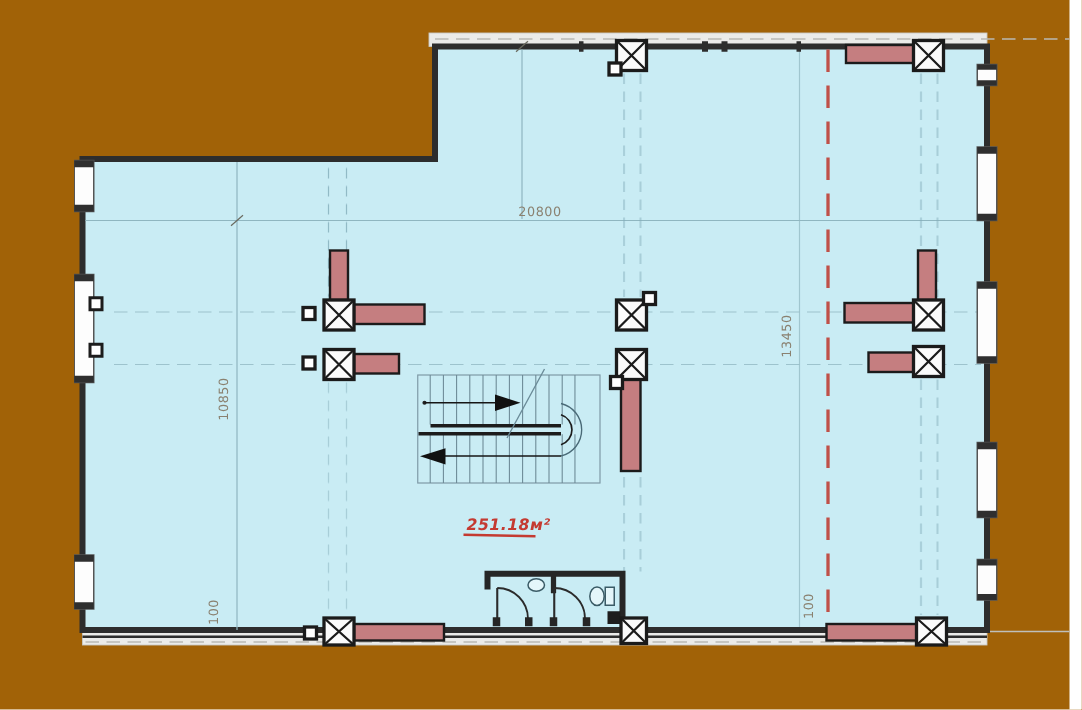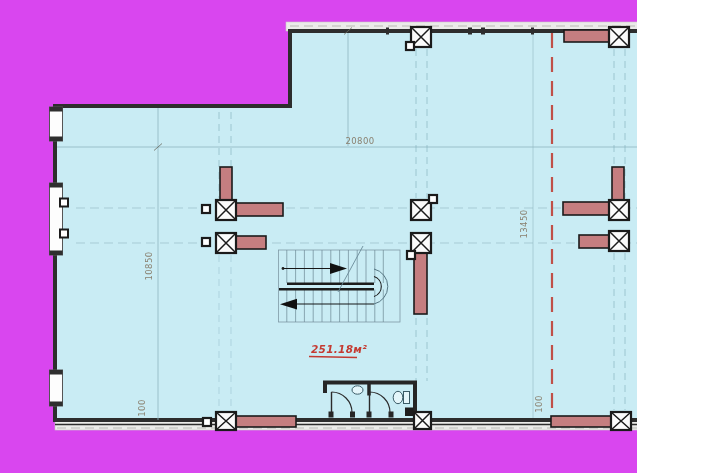--- a/index.html
+++ b/index.html
@@ -1,16 +1,16 @@
 <!DOCTYPE html>
 <html><head>
 <meta charset="utf-8">
 <style>
   html,body{margin:0;padding:0;background:#ffffff;}
-  .canvas{position:relative;width:637px;height:473px;background:#d946ef;overflow:hidden;
+  .canvas{position:relative;width:713px;height:473px;background:#a16207;overflow:hidden;
           font-family:"DejaVu Sans", sans-serif;}
   svg{position:absolute;left:0;top:0;}
   text{font-family:"DejaVu Sans", sans-serif;}
   .dim-text{font-size:8.5px;fill:#8a8170;letter-spacing:0.4px;}
   .area-text{font-size:10.5px;fill:#c43a31;font-style:italic;font-weight:bold;letter-spacing:0.3px;}
 </style>
 </head>
 <body>
 
 <div class="canvas">

